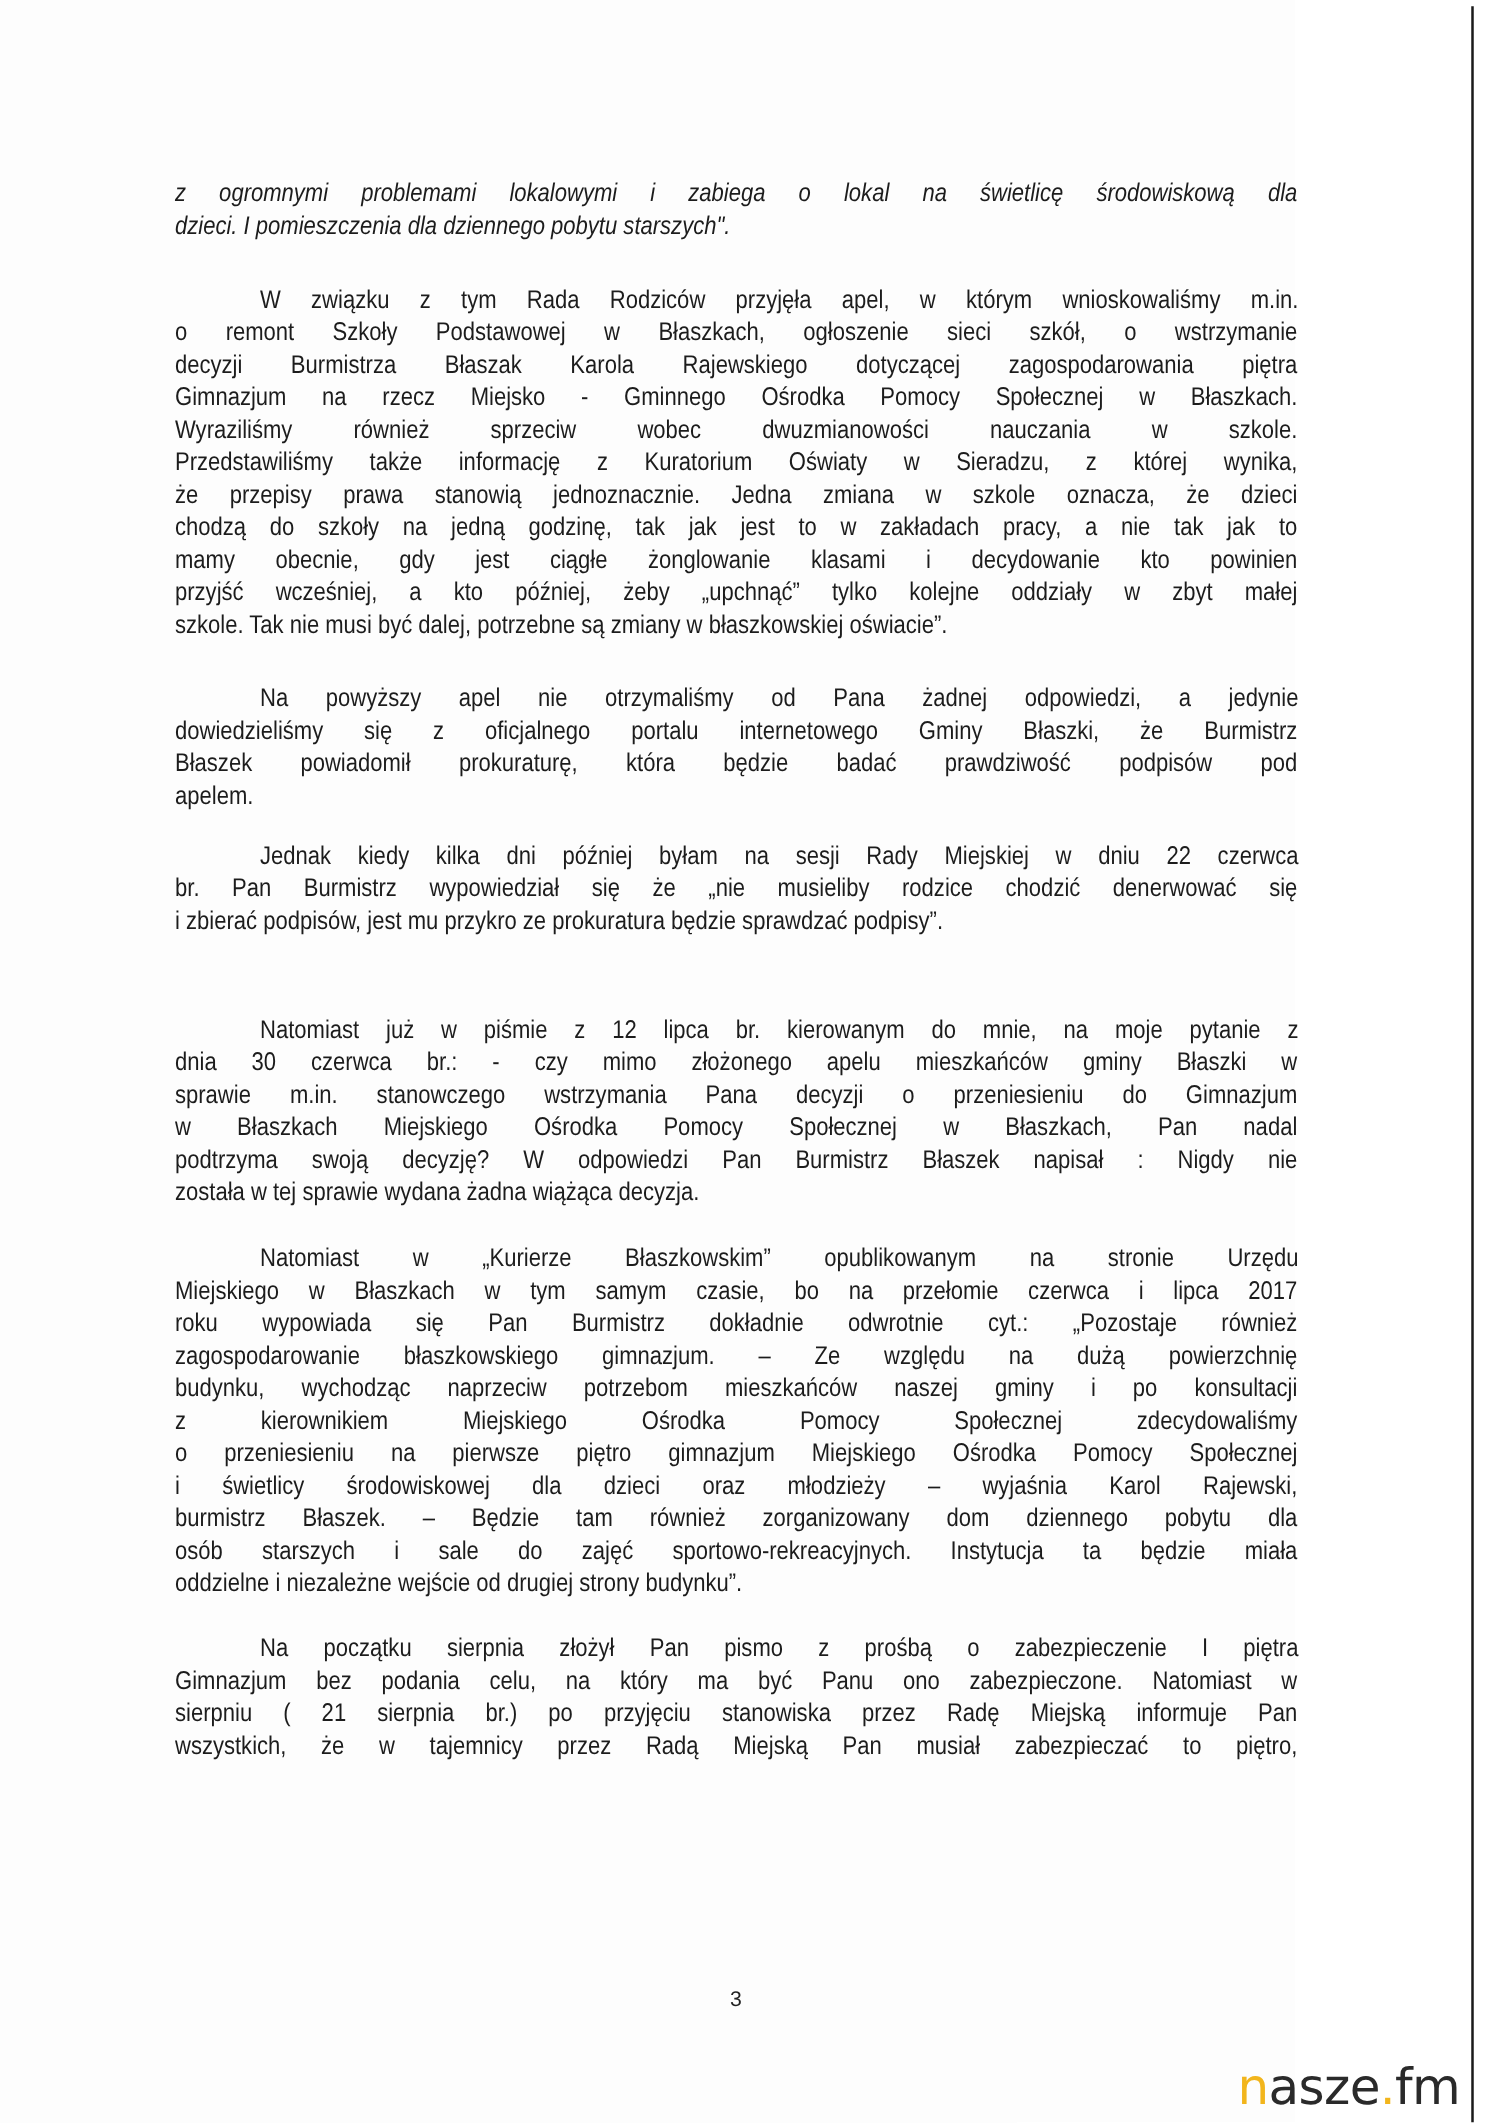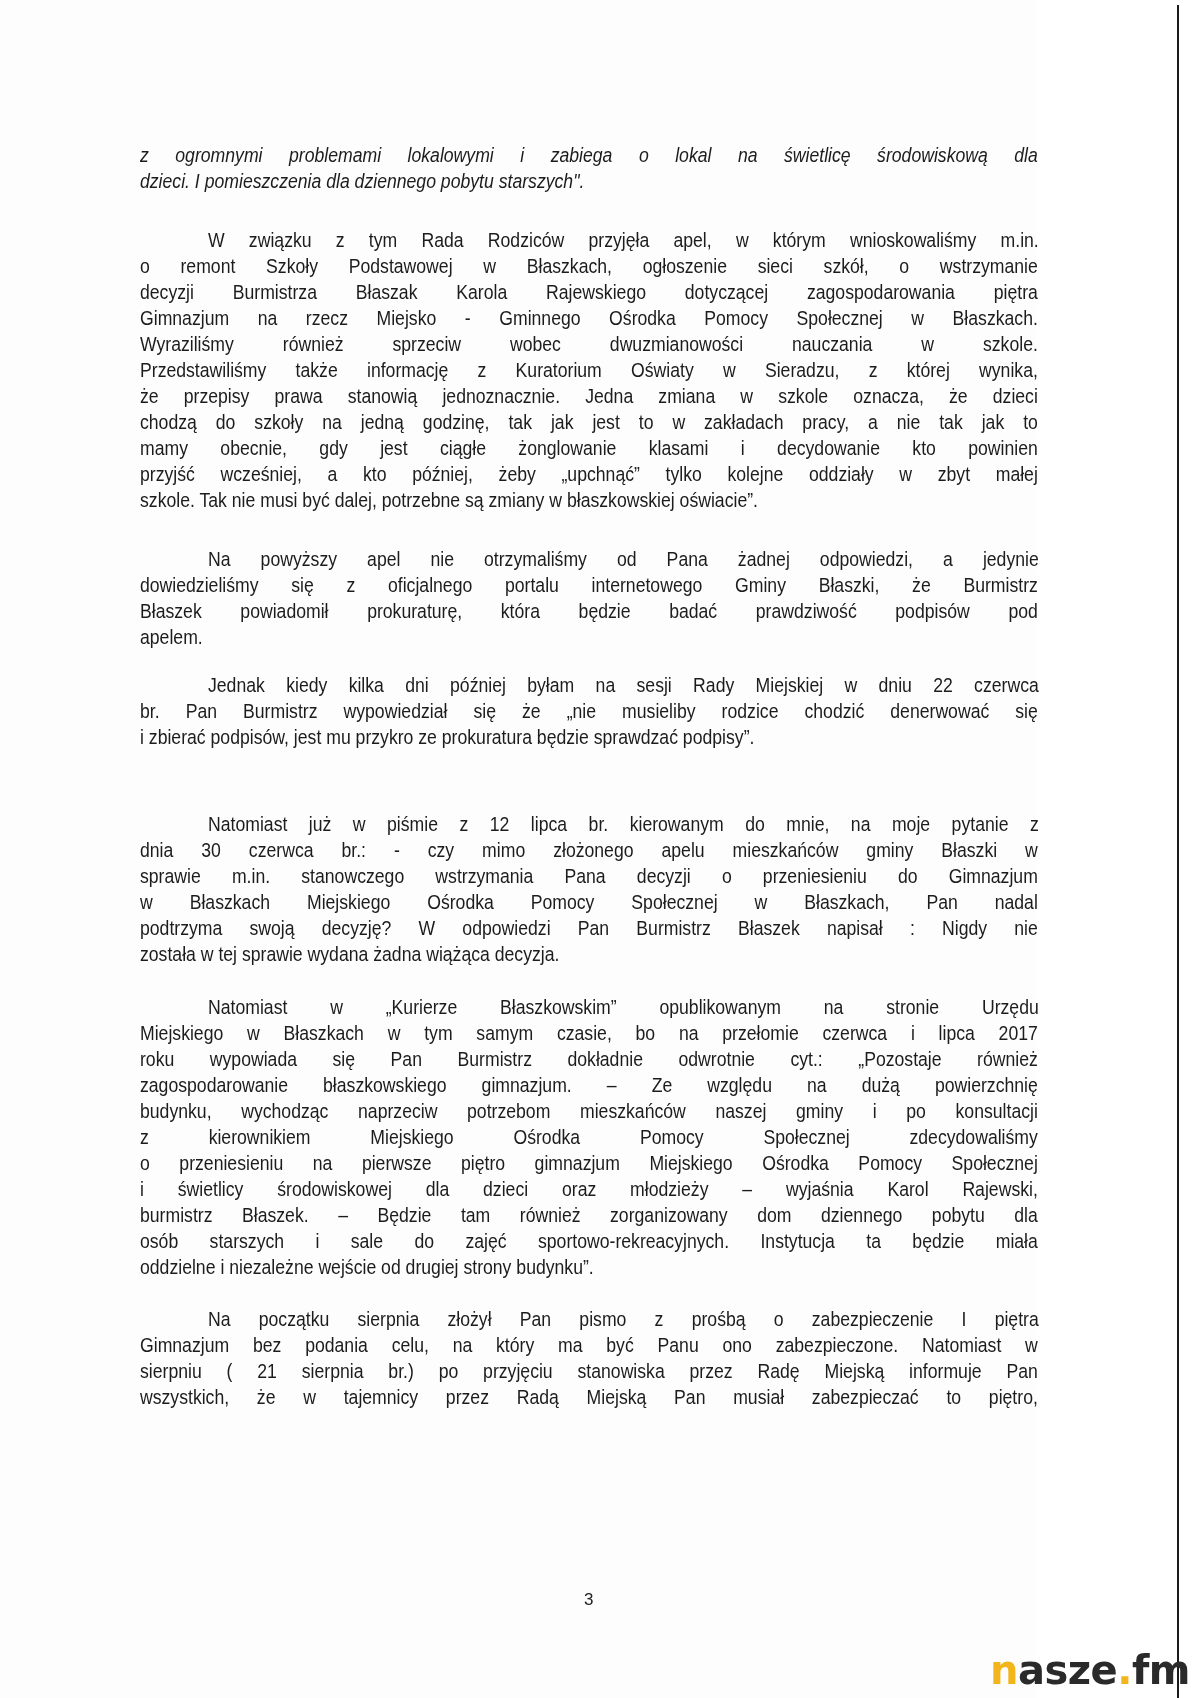--- a/index.html
+++ b/index.html
@@ -9,21 +9,21 @@
   .line {
     position: absolute; left: 140px; width: 898px; height: 26px;
     font-family: "Liberation Sans", sans-serif; font-size: 20.5px; line-height: 26px;
     color: #1c1c1c; white-space: nowrap;
     transform: scaleX(0.86); transform-origin: left top;
   }
   .line.just { text-align: justify; text-align-last: justify; width: 1044px; }
   .line.indent { left: 208px; width: 961px; }
   .line.it { font-style: italic; }
   .pagenum { position: absolute; left: 584px; top: 1590px; font-family: "Liberation Sans", sans-serif; font-size: 17px; color: #222; }
-  .logo { position: absolute; left: 990px; top: 1650px; font-family: "DejaVu Sans", sans-serif; font-weight: bold; font-size: 40px; letter-spacing: -0.5px; color: #2a2a2a; line-height: 40px; }
+  .logo { position: absolute; left: 990px; top: 1650px; font-family: "DejaVu Sans", sans-serif; font-weight: normal; font-size: 40px; letter-spacing: -0.5px; color: #2a2a2a; line-height: 40px; }
   .logo .n { color: #f2b51c; }
   .logo .dot { color: #f2b51c; }
 </style>
 </head>
 <body>
 
 <div class="page">
   <div class="edge-line"></div>
 
   <div class="line it just" style="top:142px">z ogromnymi problemami lokalowymi i zabiega o lokal na świetlicę środowiskową dla</div>

